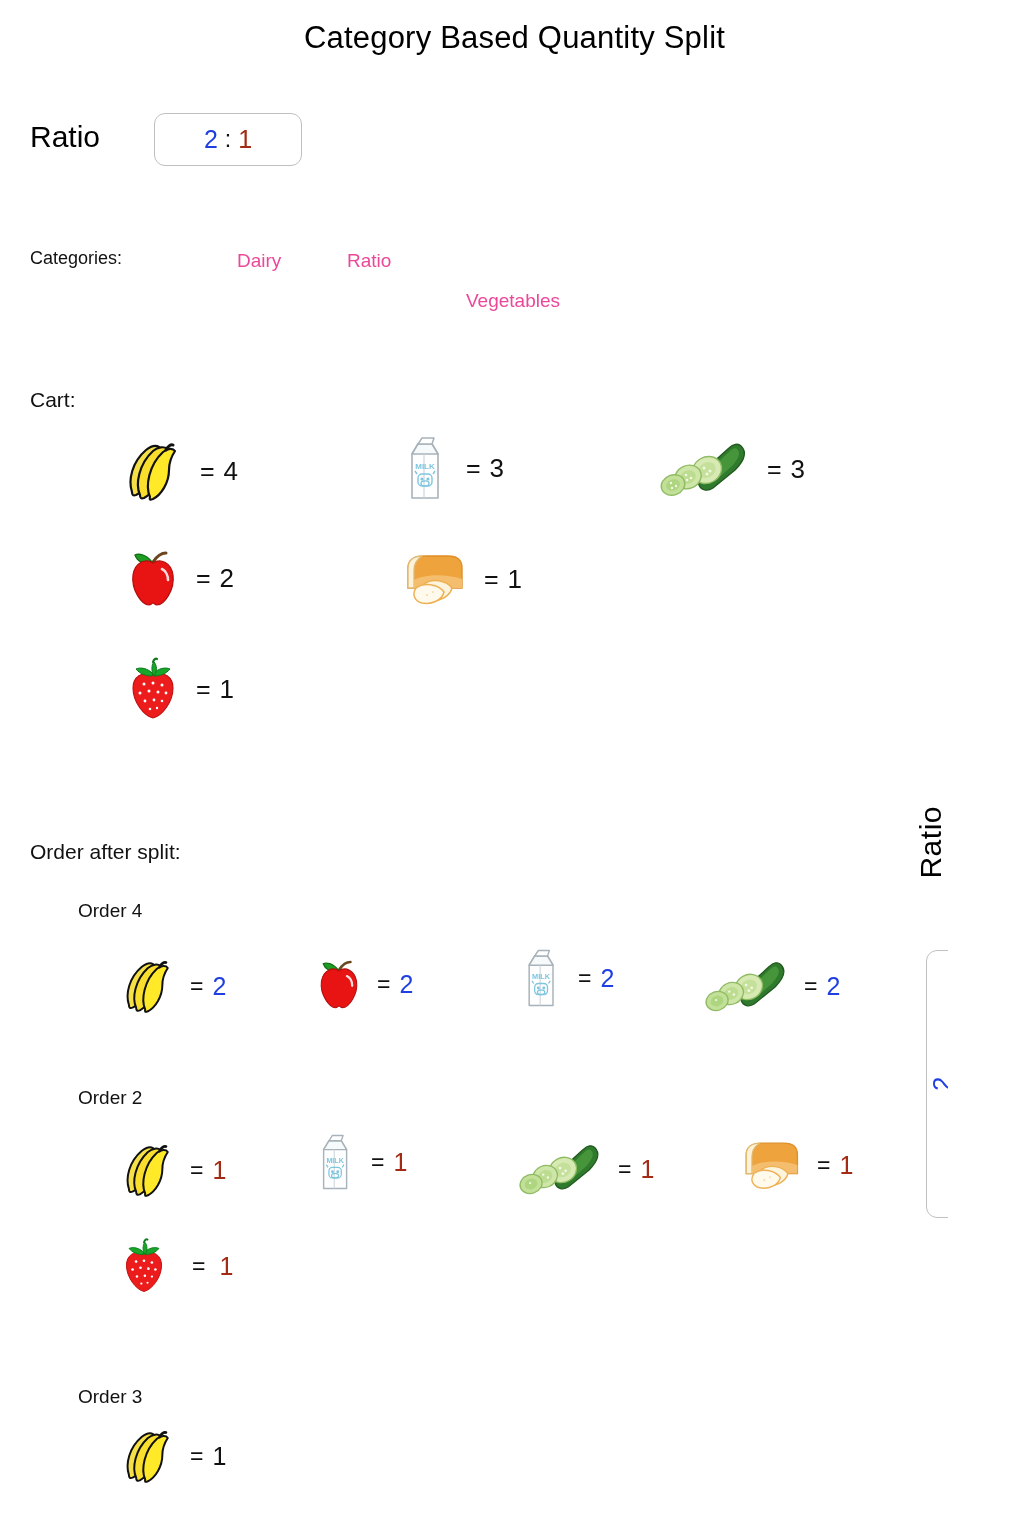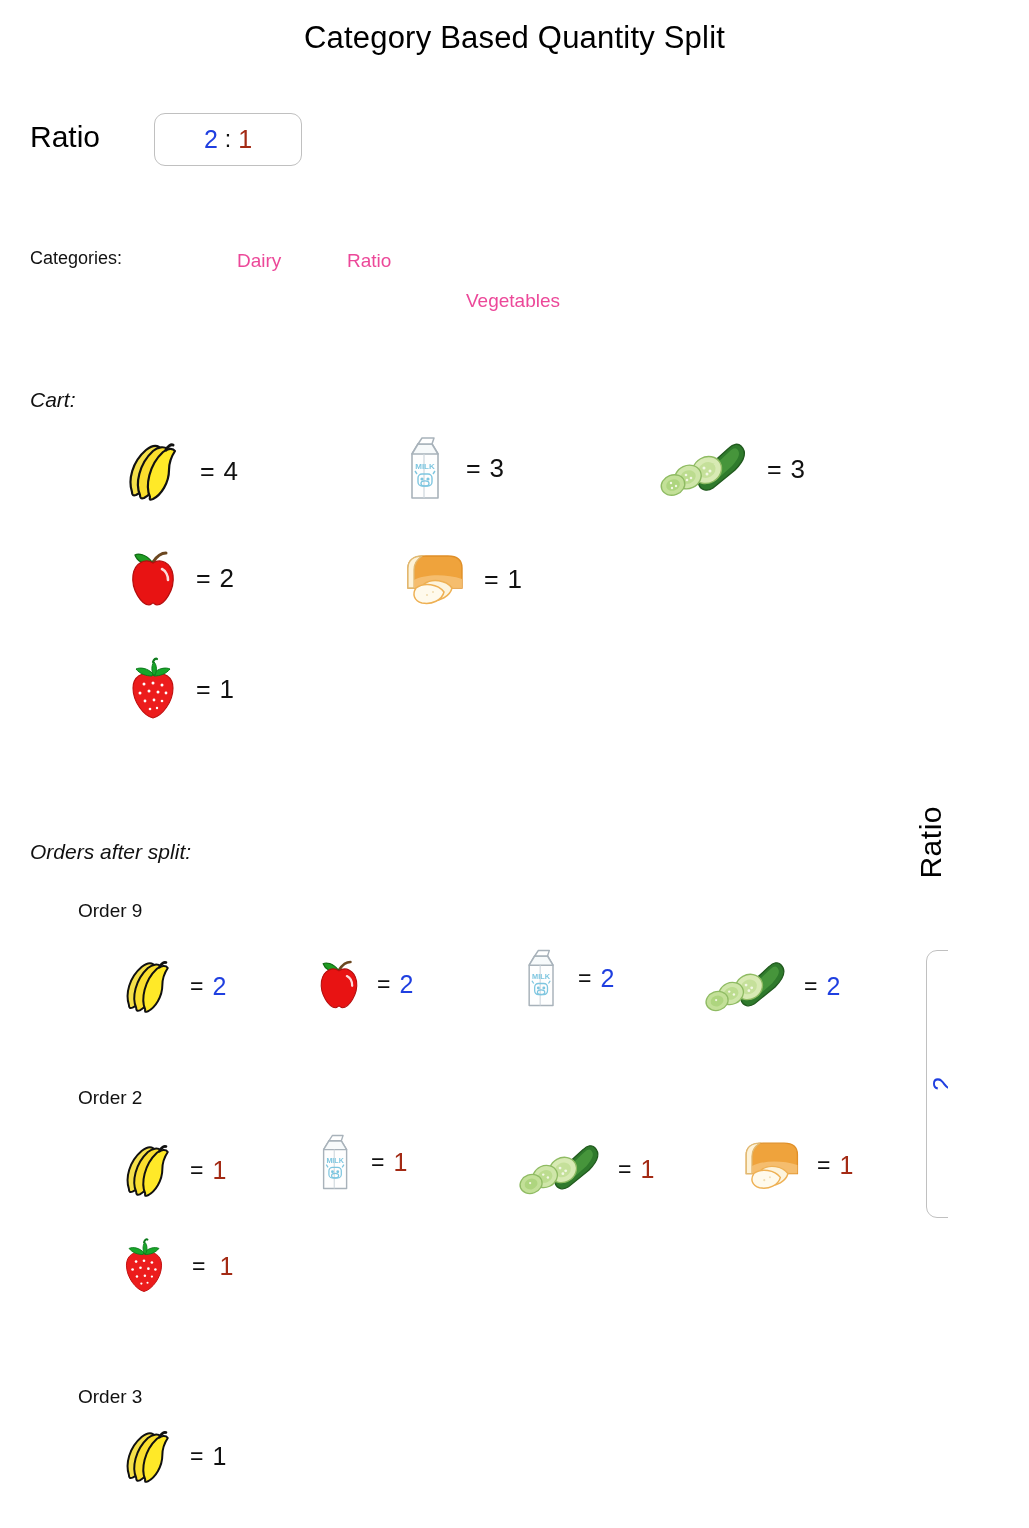--- a/index.html
+++ b/index.html
@@ -75,21 +75,20 @@
     font-size: 19px;
     color: #ec4899;
     cursor: pointer;
   }
 
   
   .section-label {
     position: absolute;
     font-size: 21px;
     color: #111;
-    font-style: italic;
   }
   .order-label {
     position: absolute;
     font-size: 19px;
     color: #111;
   }
 
   
   .item {
     position: absolute;
@@ -286,23 +285,23 @@
           <circle cx="38" cy="45" r="1.3"></circle>
             <circle cx="26" cy="53" r="1.3"></circle>
             <circle cx="33" cy="52" r="1.2"></circle>
         </g>
       </svg>
     </span>
     <span class="eq">=</span>
     <span class="qty" style="color:#111;">1</span>
   </div>
 
-  <div class="section-label" style="left:30px; top:840px;">Orders after split:</div>
-
-  <div class="order-label" style="left:78px; top:900px;">Order 9</div>
+  <div class="section-label" style="left:30px; top:840px;">Order after split:</div>
+
+  <div class="order-label" style="left:78px; top:900px;">Order 4</div>
 
   <div class="item small" style="left:116px; top:958px;">
     <span class="icon">
       <svg width="62" height="56" viewBox="0 0 68 62">
         <path d="M14 52 C10 40 14 22 28 10 C33 6 38 5 41 7 C38 12 36 18 36 24 C36 38 28 50 18 55 C15 56 14 55 14 52 Z" fill="#f5e04a" stroke="#111" stroke-width="2.2" stroke-linejoin="round"></path>
         <path d="M22 55 C17 44 21 24 35 11 C40 7 46 6 49 9 C45 15 43 21 43 28 C43 41 35 53 26 58 C23 59 22 58 22 55 Z" fill="#fade2e" stroke="#111" stroke-width="2.2" stroke-linejoin="round"></path>
         <path d="M32 57 C27 46 31 25 45 12 C50 8 55 8 57 11 C53 17 51 23 51 30 C51 43 43 55 35 59 C32 60 31 60 32 57 Z" fill="#ffe928" stroke="#111" stroke-width="2.2" stroke-linejoin="round"></path>
         <path d="M48 10 C50 6 53 4 55 5" fill="none" stroke="#111" stroke-width="3" stroke-linecap="round"></path>
       </svg>
     </span>

